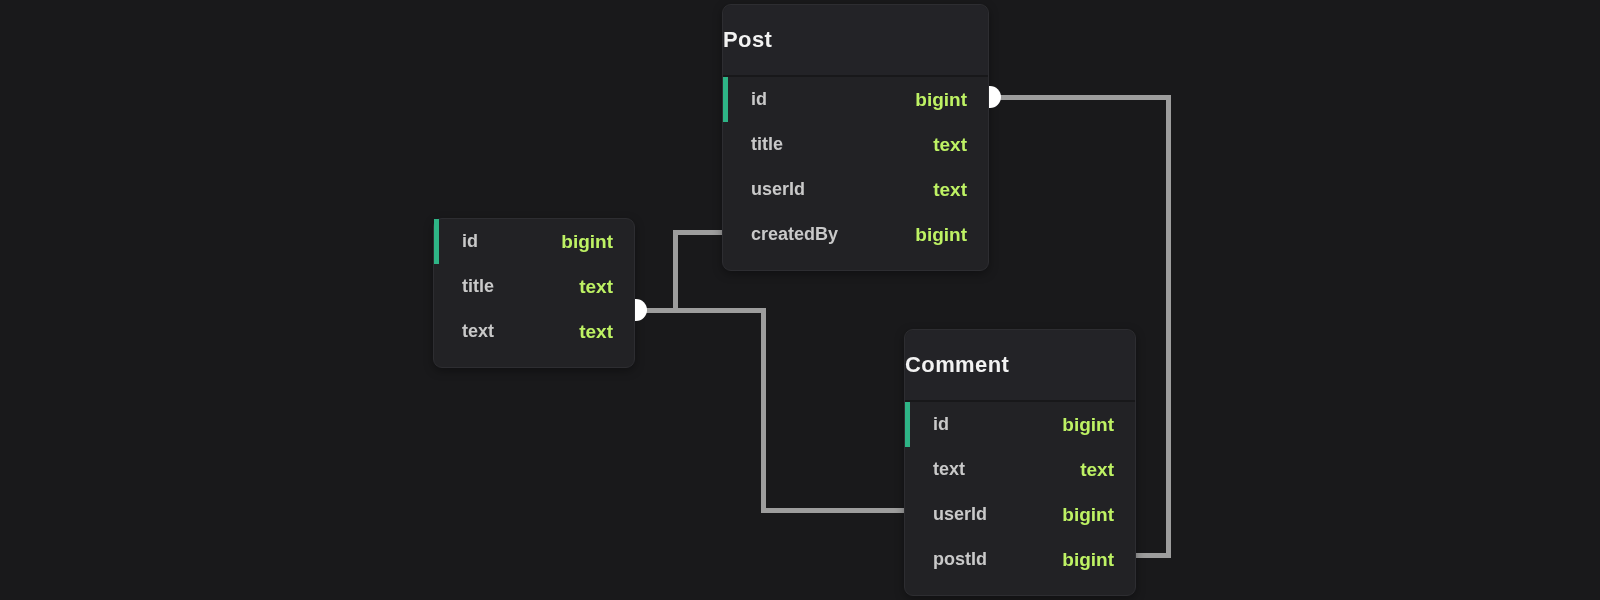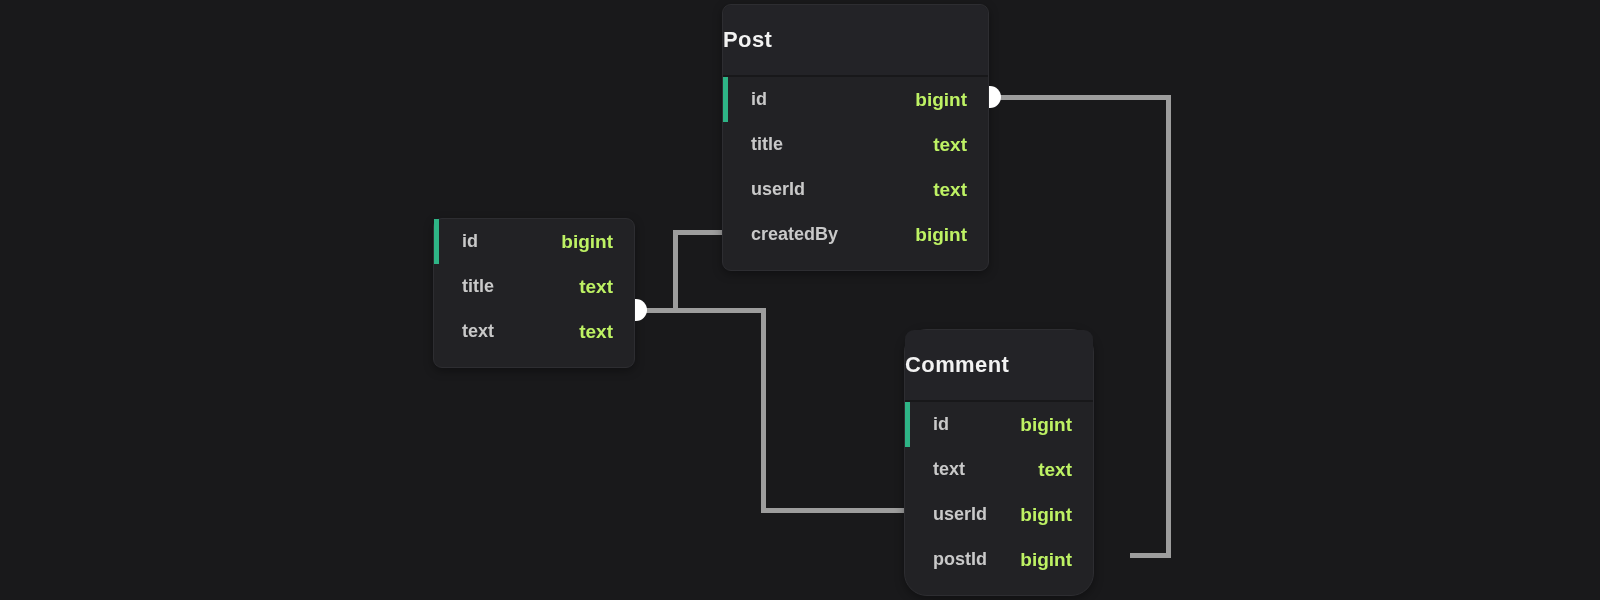--- a/index.html
+++ b/index.html
@@ -51,21 +51,21 @@
   .pk-accent {
     position: absolute;
     left: 0; top: 0;
     width: 5px; height: 100%;
     background: #2eb486;
   }
 
   
   #card-post    { left: 722px; top: 4px;   width: 267px; }
   #card-user    { left: 433px; top: 218px; width: 202px; }
-  #card-comment { left: 904px; top: 329px; width: 190px; border-radius: 23px; }
+  #card-comment { left: 904px; top: 329px; width: 232px; }
 
   
   .edge { position: absolute; background: #9d9d9d; }
   
   .eA1 { left: 640px;  top: 308px; width: 38px;  height: 5px; }
   .eA2 { left: 673px;  top: 230px; width: 5px;   height: 83px; }
   .eA3 { left: 673px;  top: 230px; width: 50px;  height: 5px; }
   
   .eB1 { left: 640px;  top: 308px; width: 126px; height: 5px; }
   .eB2 { left: 761px;  top: 308px; width: 5px;   height: 205px; }

